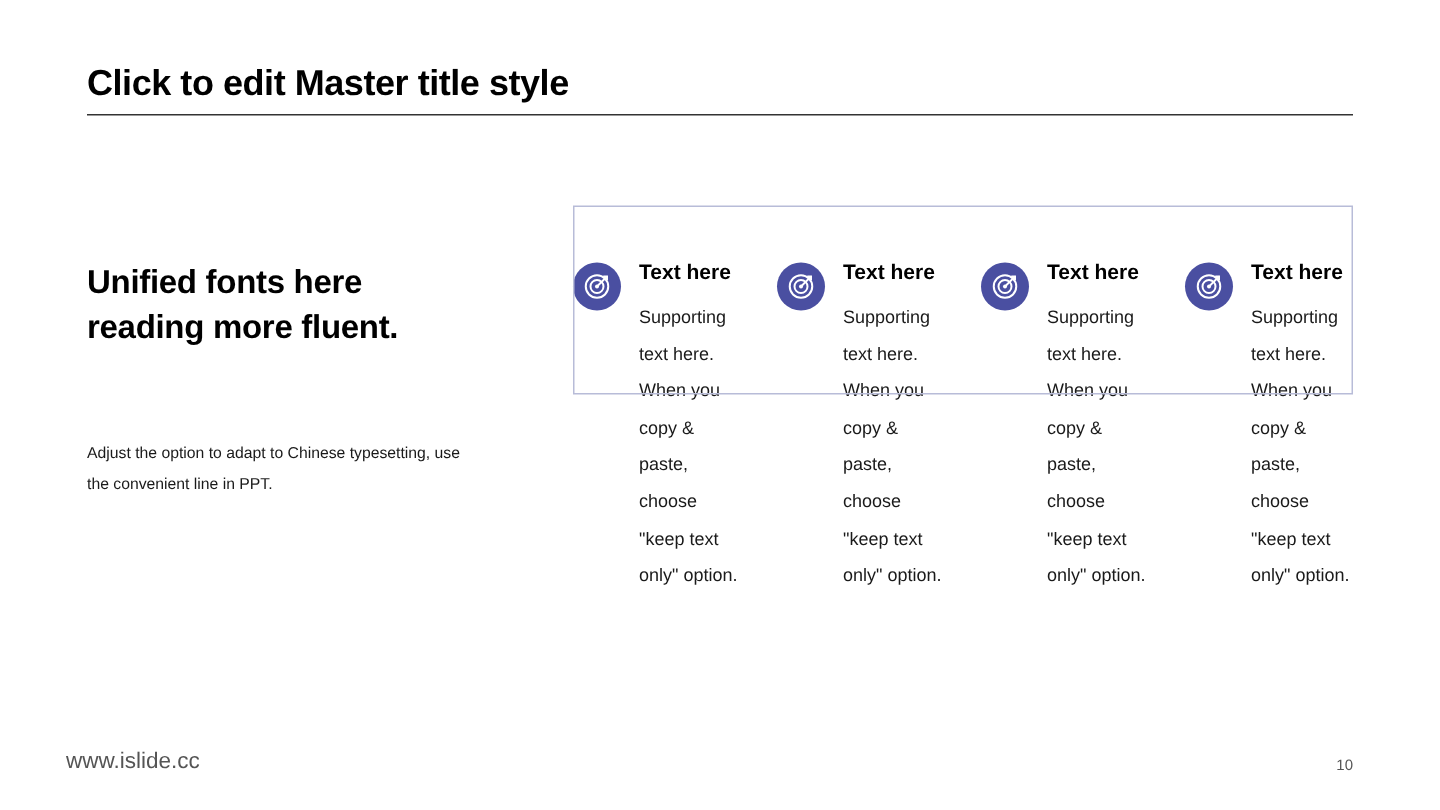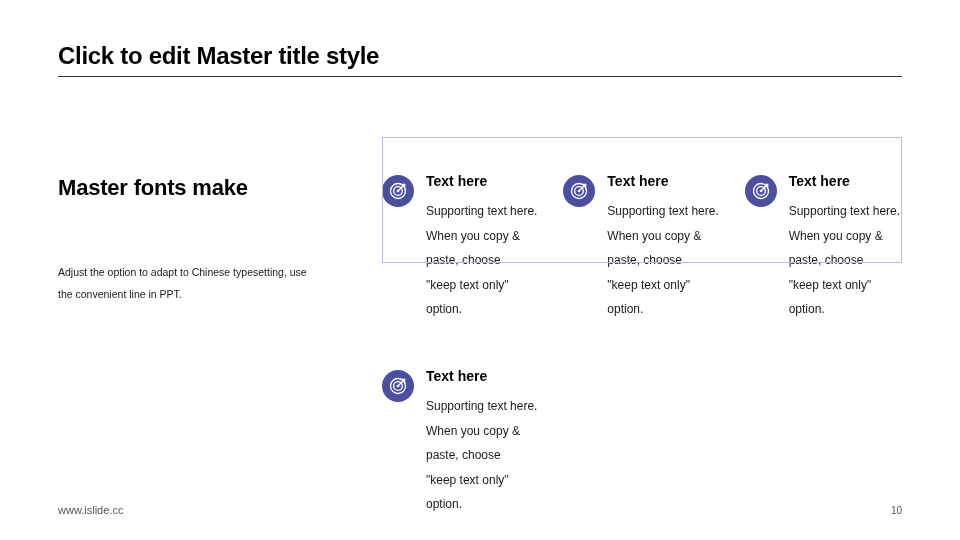--- a/index.html
+++ b/index.html
@@ -45,21 +45,21 @@
   .outline-box {
     position: absolute;
     top: 0;
     left: 0;
     right: 0;
     height: 126px;
     border: 1px solid #b8bcd8;
   }
   .grid {
     display: grid;
-    grid-template-columns: 1fr 1fr 1fr;
+    grid-template-columns: 1fr 1fr 1fr 1fr;
     row-gap: 46px;
     column-gap: 24px;
     padding-top: 36px;
   }
   .card {
     display: flex;
     align-items: flex-start;
     gap: 12px;
   }
   .icon-circle {
@@ -80,22 +80,22 @@
     margin-bottom: 10px;
   }
   .card-text .card-body {
     font-size: 12px;
     line-height: 2.05;
     color: #1a1a1a;
   }
   .footer {
     position: absolute;
     bottom: 24px;
-    left: 58px;
-    font-size: 11px;
+    left: 44px;
+    font-size: 15px;
     color: #555;
   }
   .pagenum {
     position: absolute;
     bottom: 24px;
     right: 58px;
     font-size: 10px;
     color: #555;
   }
 </style>
@@ -103,21 +103,22 @@
 <body>
 
 <div class="slide">
 
   <div class="title">Click to edit Master title style</div>
 
   <div class="content">
 
     <div class="left">
       <div class="left-heading">
-        <span>Master fonts make</span><br>
+        <span>Unified fonts here</span><br>
+        <span>reading more fluent.</span>
       </div>
       <div class="left-body">
         <br>
         <span>Adjust the option to adapt to Chinese typesetting, use</span><br>
         <span>the convenient line in PPT.</span>
       </div>
     </div>
 
     <div class="right">
       <div class="outline-box"></div>

